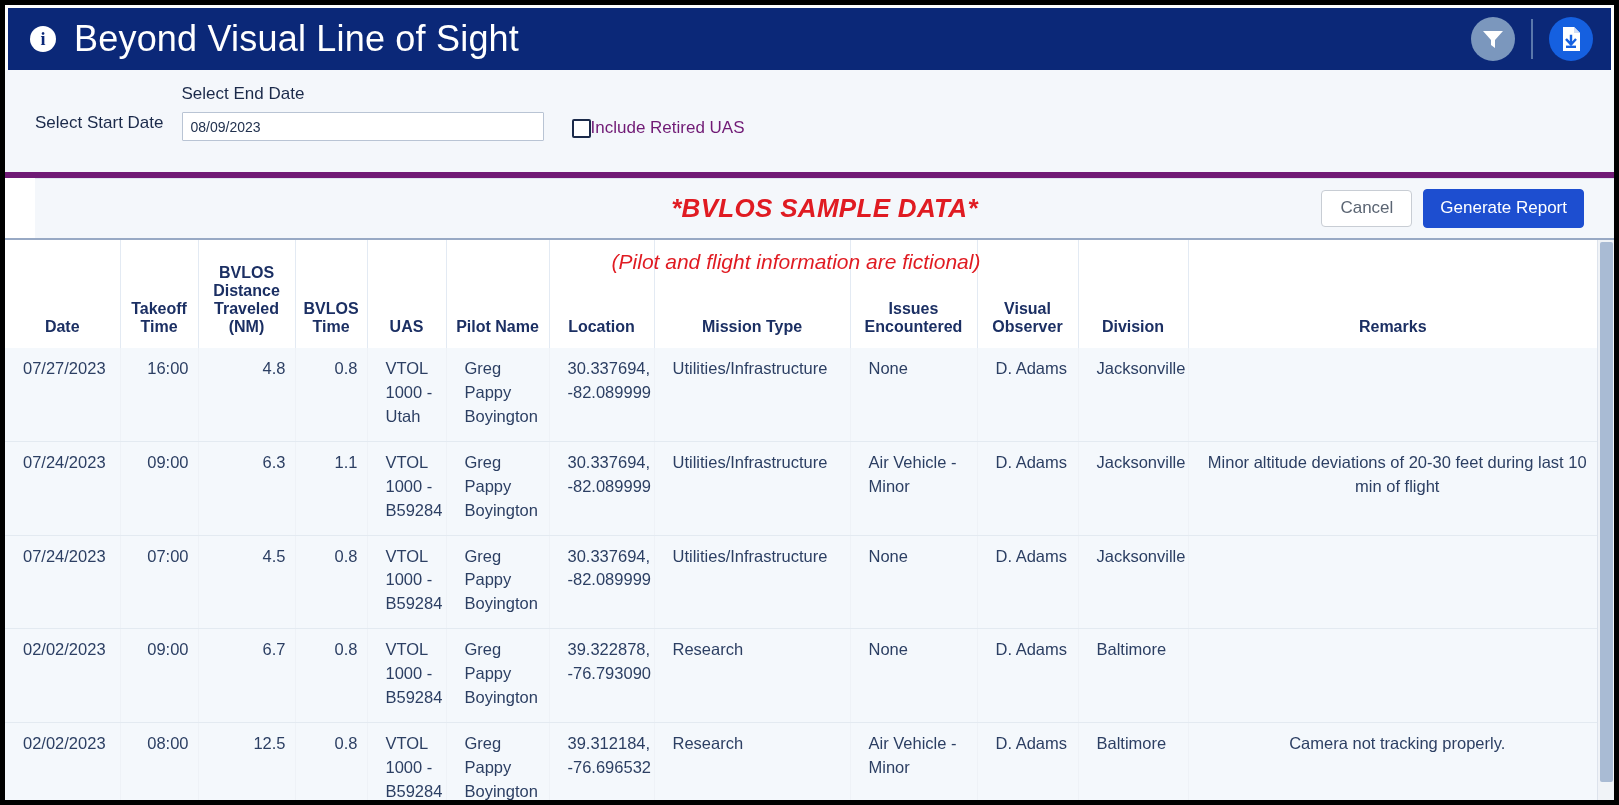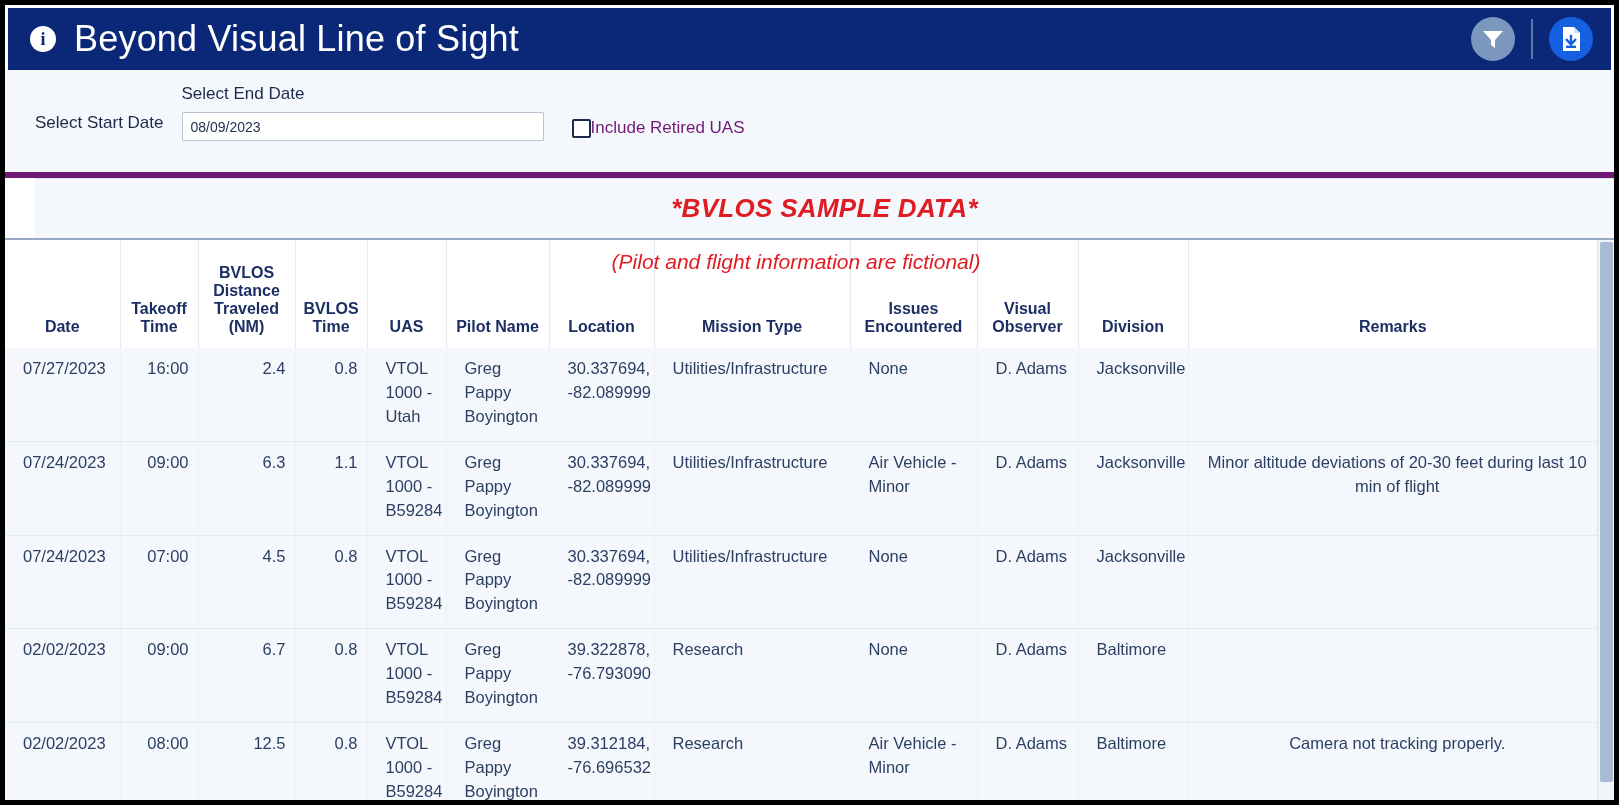--- a/index.html
+++ b/index.html
@@ -291,20 +291,24 @@
       <div class="checkbox-wrap">
         <span class="cb-box"></span>
         <span class="cb-label">Include Retired UAS</span>
       </div>
 
     </div>
   </div>
 
   <div class="action-row">
     <div class="sample-banner">*BVLOS SAMPLE DATA*</div>
+    <div class="action-btns">
+      <button class="btn btn-cancel">Cancel</button>
+      <button class="btn btn-primary">Generate Report</button>
+    </div>
   </div>
 
   <div class="table-wrap">
     <div class="fictional-note">(Pilot and flight information are fictional)</div>
 
     <table class="grid">
       <thead>
         <tr>
           <th class="h-date">Date</th>
           <th class="h-takeoff">Takeoff Time</th>
@@ -317,21 +321,21 @@
           <th class="h-issues">Issues Encountered</th>
           <th class="h-vo">Visual Observer</th>
           <th class="h-div">Division</th>
           <th class="h-remarks">Remarks</th>
         </tr>
       </thead>
       <tbody id="table-body">
           <tr>
             <td class="ta-l">07/27/2023</td>
             <td class="ta-r">16:00</td>
-            <td class="ta-r">2.4</td>
+            <td class="ta-r">4.8</td>
             <td class="ta-r">0.8</td>
             <td class="ta-l">VTOL 1000 - Utah</td>
             <td class="ta-l">Greg Pappy Boyington</td>
             <td class="ta-r">30.337694, -82.089999</td>
             <td class="ta-l">Utilities/Infrastructure</td>
             <td class="ta-l">None</td>
             <td class="ta-l">D. Adams</td>
             <td class="ta-l">Jacksonville</td>
             <td class="ta-l"></td>
           </tr>

